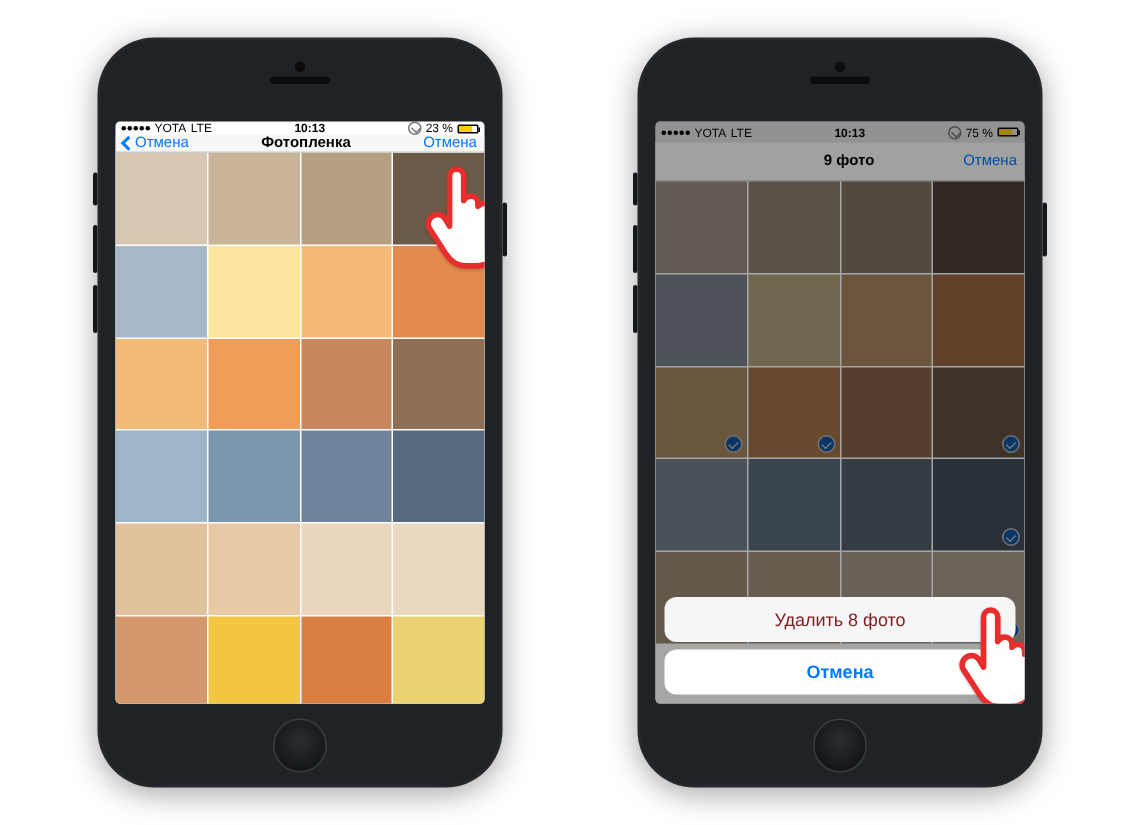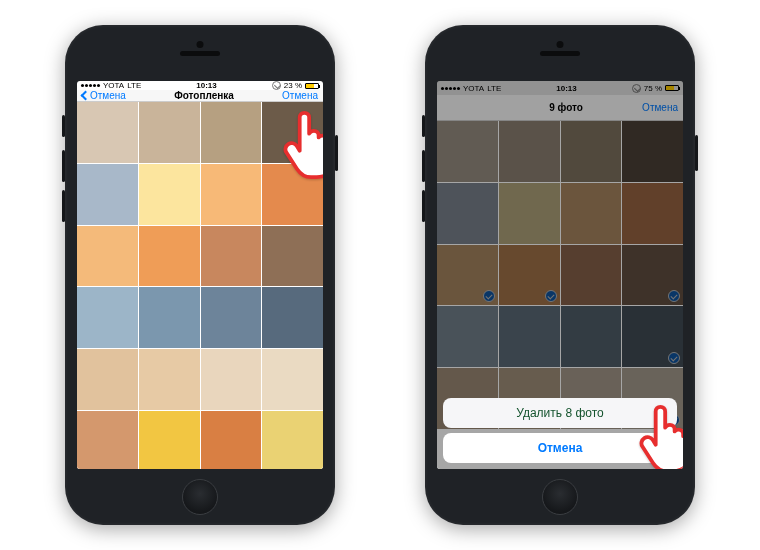--- a/index.html
+++ b/index.html
@@ -83,21 +83,21 @@
   }
   .check::after { content:""; width:5px; height:3px; border-left:1.5px solid #fff; border-bottom:1.5px solid #fff; transform:rotate(-45deg); margin-top:-1px; }
 
   
   .sheet-scrim { position:absolute; inset:0; background:rgba(0,0,0,.35); }
   .action-sheet { position:absolute; bottom:6px; left:6px; right:6px; display:flex; flex-direction:column; gap:5px; }
   .sheet-btn {
     background:#f6f6f8; border-radius:8px; height:30px;
     display:flex; align-items:center; justify-content:center; font-size:12px;
   }
-  .sheet-btn.danger { color:#14532d;text-align:center; }
+  .sheet-btn.danger { color:#7f1d1d;text-align:center; }
   .sheet-btn.cancel { color:#007aff; font-weight:600; background:#fff; }
 
   
   .hand {
     position:absolute; width:58px; height:72px; pointer-events:none; z-index:50;
   }
   .hand svg { width:100%; height:100%; filter: drop-shadow(0 1px 1px rgba(0,0,0,.2)); }
 </style>
 </head>
 <body>

